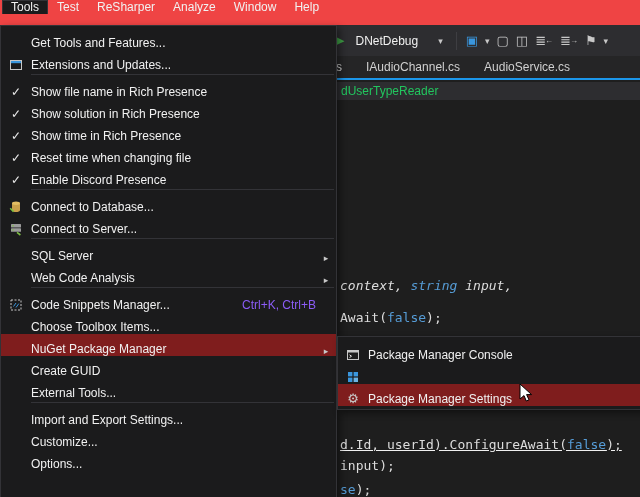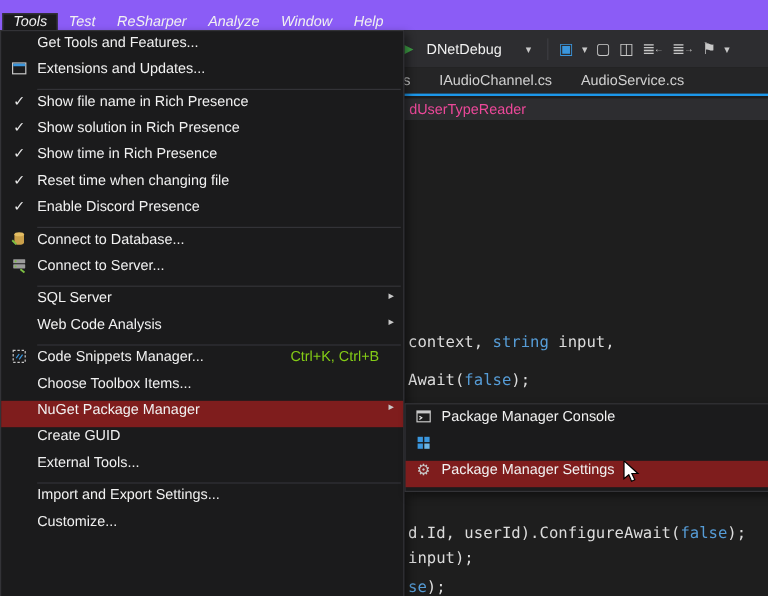--- a/index.html
+++ b/index.html
@@ -4,21 +4,21 @@
 <style>
   * { margin:0; padding:0; box-sizing:border-box; }
   html,body { background:#111; }
   .screen {
     position:relative; width:640px; height:497px; overflow:hidden;
     background:#1e1e1e; font-family:"Liberation Sans", sans-serif;
     font-size:12px; color:#f1f1f1; cursor:default;
   }
   
   .menubar { position:absolute; top:0; left:0; right:0; height:25px;
-    background:#8b5cf6; display:flex; align-items:flex-end; padding-left:2px; z-index:30;font-style:italic; }
+    background:#ef4444; display:flex; align-items:flex-start; padding-left:2px; z-index:30; }
   .mb-item { padding:0 9px; display:flex; align-items:center; color:#f1f1f1; }
   .mb-item.active { background:#1b1b1c;
     box-shadow: inset 1px 0 0 #333337, inset -1px 0 0 #333337, inset 0 1px 0 #333337; }
   
   .toolbar-bg { position:absolute; top:25px; left:0; right:0; height:31px; background:#2d2d30; z-index:2; }
   .toolbar-items { position:absolute; top:25px; left:336px; height:31px; display:flex;
     align-items:center; gap:7px; z-index:3; }
   .tb-play { color:#3fa046; font-size:11px; }
   .tb-dd { display:flex; align-items:center; gap:20px; padding:2px 4px; }
   .tb-dd .caret { font-size:9px; color:#c8c8c8; }
@@ -26,38 +26,38 @@
   .tb-icon { color:#c8c8c8; font-size:13px; display:inline-flex; align-items:center; }
   .tb-icon.blue { color:#3a96dd; }
   .tb-icon .mini { font-size:8px; color:#c8c8c8; margin-left:-1px; }
   .tb-caret { font-size:9px; color:#c8c8c8; }
   
   .tabstrip { position:absolute; top:56px; left:0; right:0; height:24px; background:#252526;
     border-bottom:2px solid #1c97ea; display:flex; padding-left:318px; z-index:2; }
   .tab { padding:0 12px; line-height:22px; color:#d0d0d0; white-space:nowrap; }
   
   .navbar { position:absolute; top:82px; left:0; right:0; height:18px; background:#2d2d30; z-index:2; }
-  .navbar .scope { position:absolute; left:341px; top:2px; color:#ec4899; }
+  .navbar .scope { position:absolute; left:341px; top:2px; color:#22c55e; }
   
   .editor { position:absolute; top:100px; left:0; right:0; bottom:0; background:#1e1e1e; z-index:1; }
   .code-line { position:absolute; left:340px; white-space:pre;
     font-family:"DejaVu Sans Mono", monospace; font-size:13px; }
   .fg { color:#dcdcdc; } .kw { color:#569cd6; }
-  .l1 { top:178px; } .l2 { top:210px; } .l3 { top:337px; } .l4 { top:358px; } .l5 { top:382px; }
+  .l1 { top:178px;font-style:italic; } .l2 { top:210px; } .l3 { top:337px;text-decoration:underline; } .l4 { top:358px; } .l5 { top:382px; }
   
   .tools-menu { position:absolute; top:25px; left:0; width:337px; height:480px;
     background:#1b1b1c; border:1px solid #333337; padding-top:2px; z-index:50;
     box-shadow:3px 3px 7px rgba(0,0,0,.45); }
-  .menu-item { height:22px; display:flex; align-items:flex-start; }
+  .menu-item { height:22px; display:flex; align-items:flex-end; }
   .menu-item.hl { background:#7f1d1d; }
   .mi-gutter { flex:0 0 30px; display:flex; justify-content:center; align-items:center; }
   .check { color:#e8e8e8; font-size:12px; }
   .gear { color:#c8c8c8; font-size:13px; }
   .mi-label { flex:1; white-space:nowrap; }
-  .mi-shortcut { color:#84cc16; white-space:nowrap; }
+  .mi-shortcut { color:#8b5cf6; white-space:nowrap; }
   .mi-end { flex:0 0 20px; text-align:center; color:#c8c8c8; font-size:9px; }
   .menu-sep { height:1px; background:#333337; margin:2px 2px 2px 30px; }
   .submenu { position:absolute; top:336px; left:337px; width:312px; background:#1b1b1c;
     border:1px solid #333337; padding:3px 0; z-index:55; box-shadow:3px 3px 7px rgba(0,0,0,.45); }
   
   .cursor { position:absolute; left:519px; top:384px; z-index:60; }
 </style>
 </head>
 <body>
 
@@ -250,20 +250,25 @@
     <div class="menu-item">
       <span class="mi-gutter"></span>
       <span class="mi-label">Import and Export Settings...</span>
       <span class="mi-end"></span>
     </div>
     <div class="menu-item">
       <span class="mi-gutter"></span>
       <span class="mi-label">Customize...</span>
       <span class="mi-end"></span>
     </div>
+    <div class="menu-item">
+      <span class="mi-gutter"></span>
+      <span class="mi-label">Options...</span>
+      <span class="mi-end"></span>
+    </div>
   </div>
 
   <div class="submenu">
     <div class="menu-item">
       <span class="mi-gutter">
         <svg width="14" height="14" viewBox="0 0 14 14">
             <rect x="1.5" y="2.5" width="11" height="9" fill="#1e1e1e" stroke="#c8c8c8"></rect>
             <rect x="1.5" y="2.5" width="11" height="2" fill="#c8c8c8"></rect>
             <path d="M3.5 6.8 L5.5 8.2 L3.5 9.6" fill="none" stroke="#e8e8e8"></path>
           </svg>

